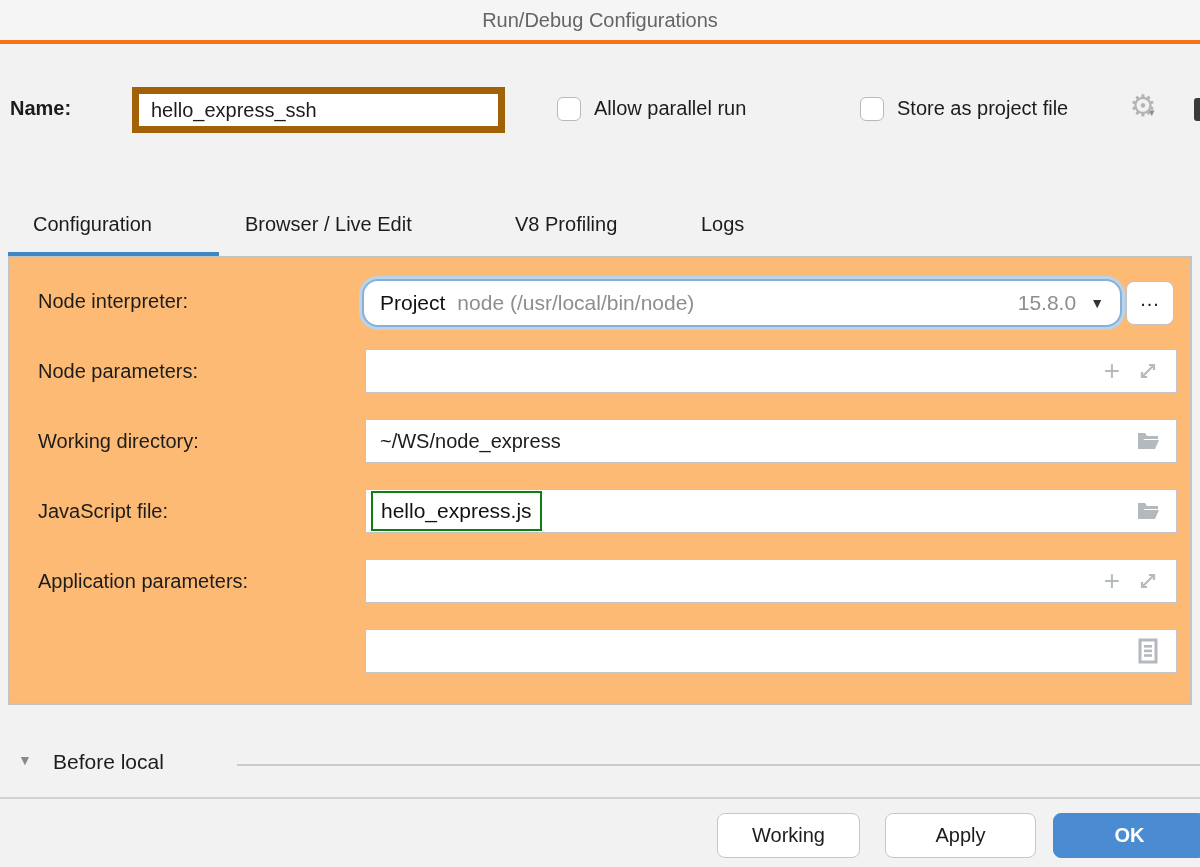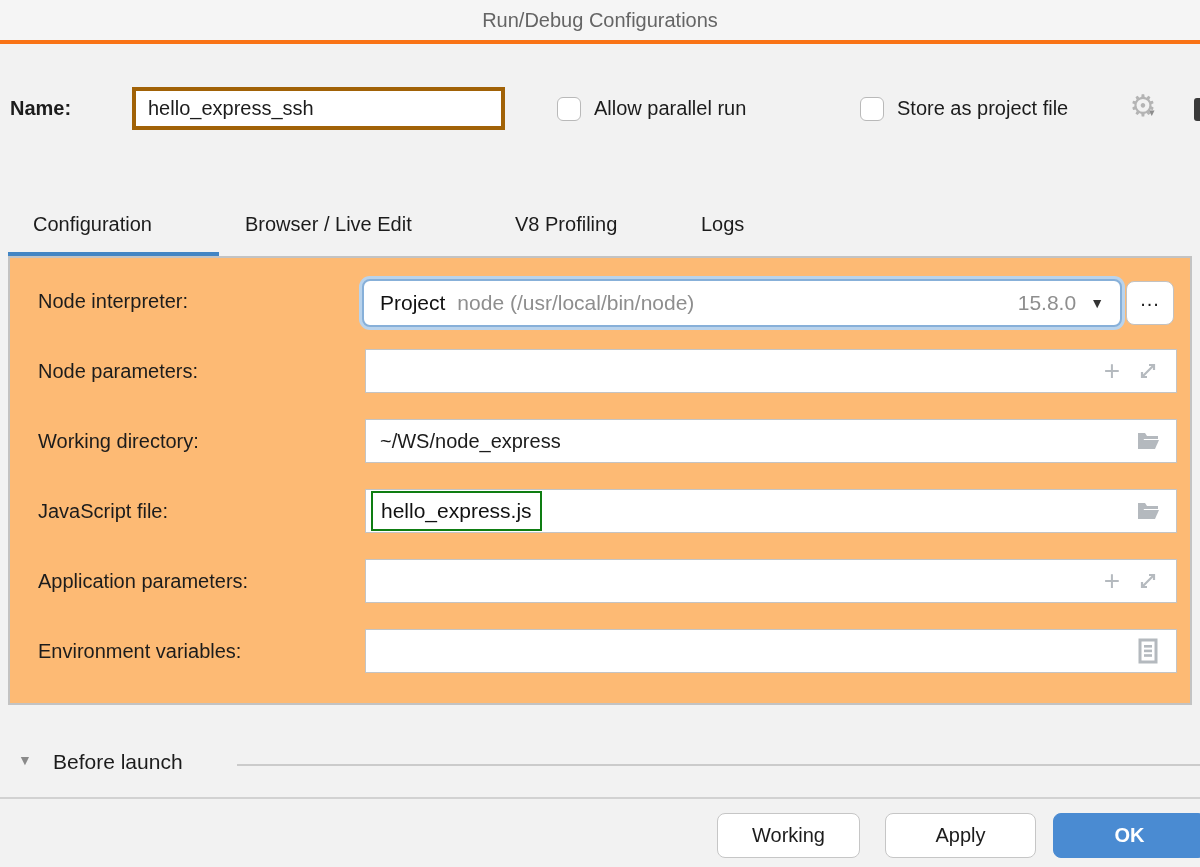--- a/index.html
+++ b/index.html
@@ -9,21 +9,21 @@
 
   
   .titlebar { position:absolute; top:0; left:0; width:1200px; height:44px; background:#f5f5f5;
               border-bottom:4px solid #f97316; display:flex; align-items:center; justify-content:center; }
   .titlebar-text { font-size:20px; color:#656565; }
 
   
   .label { font-size:20px; color:#1c1c1c; }
   .name-label { position:absolute; left:10px; top:97px;font-weight:bold; }
   .name-input { position:absolute; left:132px; top:87px; width:373px; height:43px; background:#fff;
-                border:4px solid #a16207; font-family:"Liberation Sans",sans-serif; font-size:20px;
+                border:7px solid #a16207; font-family:"Liberation Sans",sans-serif; font-size:20px;
                 color:#1c1c1c; padding:16px 12px; outline:none; }
   .checkbox { position:absolute; width:24px; height:24px; background:#fff; border:1.5px solid #b9b9b9;
               border-radius:6px; cursor:pointer; }
   .cb1 { left:557px; top:97px; }
   .cb1-label { position:absolute; left:594px; top:97px; }
   .cb2 { left:860px; top:97px; }
   .cb2-label { position:absolute; left:897px; top:97px; }
   .gear { position:absolute; left:1126px; top:89px; width:34px; height:34px; color:#b4b4b4;
           font-size:30px; line-height:34px; text-align:center; cursor:pointer; }
   .gear-caret { position:absolute; left:1149px; top:106px; font-size:11px; color:#8d8d8d; }
@@ -39,21 +39,21 @@
            border:2px solid #c3c3c3; background:#fdba74; }
   .row-label { position:absolute; left:28px; font-size:20px; color:#1c1c1c; }
   .field { position:absolute; left:355px; width:812px; height:44px; background:#fff;
            border:1px solid #c4c4c4; display:flex; align-items:center; font-size:20px; padding:0 14px; }
   .field .grow { flex:1; }
   .field-icon { display:flex; align-items:center; justify-content:center; width:28px; height:28px;
                 margin-left:8px; cursor:pointer; }
 
   
   .combo { position:absolute; left:352px; top:21px; width:760px; height:48px; background:#fff;
-           border:2px solid #87b0d9; border-radius:8px; box-shadow:0 0 0 3px #b9d3ec;
+           border:2px solid #87b0d9; border-radius:16px; box-shadow:0 0 0 3px #b9d3ec;
            display:flex; align-items:center; padding:0 16px; font-size:21px; cursor:pointer; }
   .combo-primary { color:#111; margin-right:12px; }
   .combo-secondary { color:#8e8e8e; flex:1; white-space:nowrap; overflow:hidden; }
   .combo-version { color:#8e8e8e; margin-right:14px;margin-left:36px; }
   .combo-arrow { font-size:14px; color:#333; }
   .browse-dots { position:absolute; left:1116px; top:23px; width:48px; height:44px; background:#fff;
                  border:1px solid #c2c2c2; border-radius:8px; font-size:20px; color:#1c1c1c;
                  display:flex; align-items:center; justify-content:center; cursor:pointer;
                  font-family:"Liberation Sans",sans-serif; letter-spacing:1px; padding-bottom:8px; }
 
@@ -164,36 +164,35 @@
         </span>
       <span class="field-icon">
         <svg width="20" height="20" viewBox="0 0 20 20">
           <path d="M4 16 L16 4" stroke="#b5babf" stroke-width="2.2" fill="none"></path>
           <path d="M11 4 H16 V9" stroke="#b5babf" stroke-width="2.2" fill="none"></path>
           <path d="M9 16 H4 V11" stroke="#b5babf" stroke-width="2.2" fill="none"></path>
         </svg>
       </span>
     </div>
 
-    <span class="row-label" style="top:382px;">Environment variables:</span>
     <div class="field" style="top:371px;">
       <span class="grow"></span>
       <span class="field-icon">
         <svg width="22" height="26" viewBox="0 0 22 26">
           <rect x="3" y="2" width="16" height="22" fill="none" stroke="#b4b9be" stroke-width="3"></rect>
           <rect x="7" y="7" width="8" height="2.6" fill="#b4b9be"></rect>
           <rect x="7" y="11.6" width="8" height="2.6" fill="#b4b9be"></rect>
           <rect x="7" y="16.2" width="8" height="2.6" fill="#b4b9be"></rect>
         </svg>
       </span>
     </div>
   </div>
 
   <span class="bl-caret">▼</span>
-  <span class="bl-label">Before launch</span>
+  <span class="bl-label">Before local</span>
   <div class="bl-line"></div>
 
   <div class="footer-sep"></div>
   <button class="btn btn-cancel">Working</button>
   <button class="btn btn-apply">Apply</button>
   <button class="btn btn-ok">OK</button>
 
 </div>
 
 </body></html>

